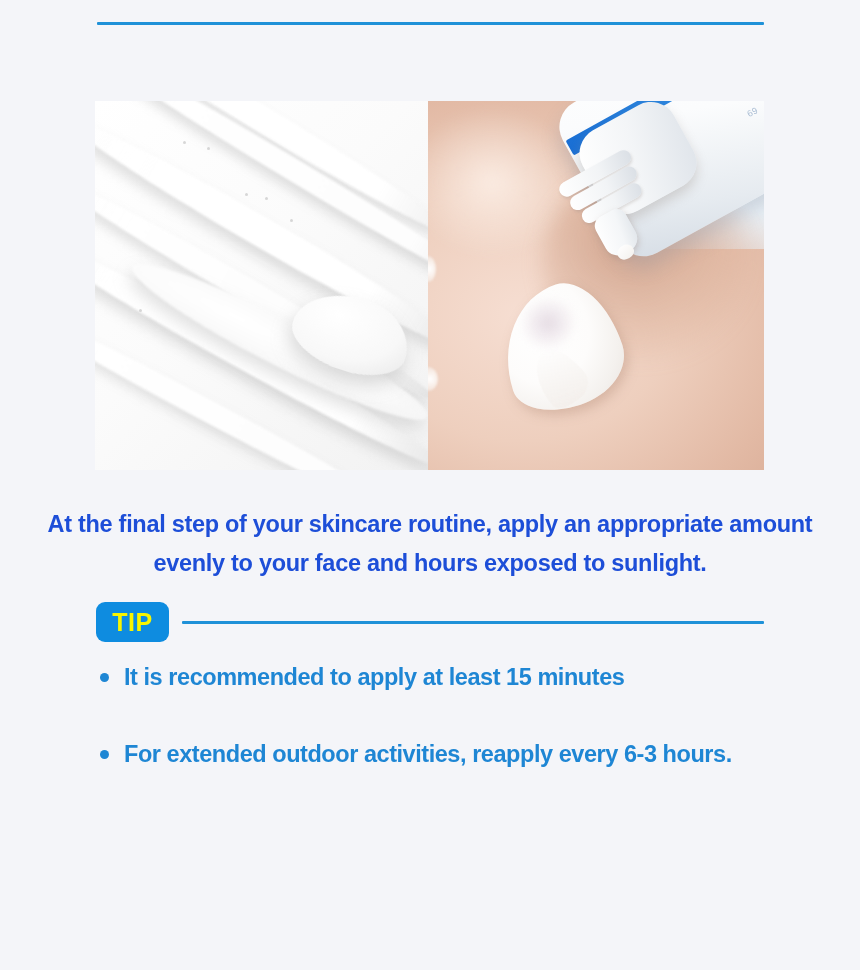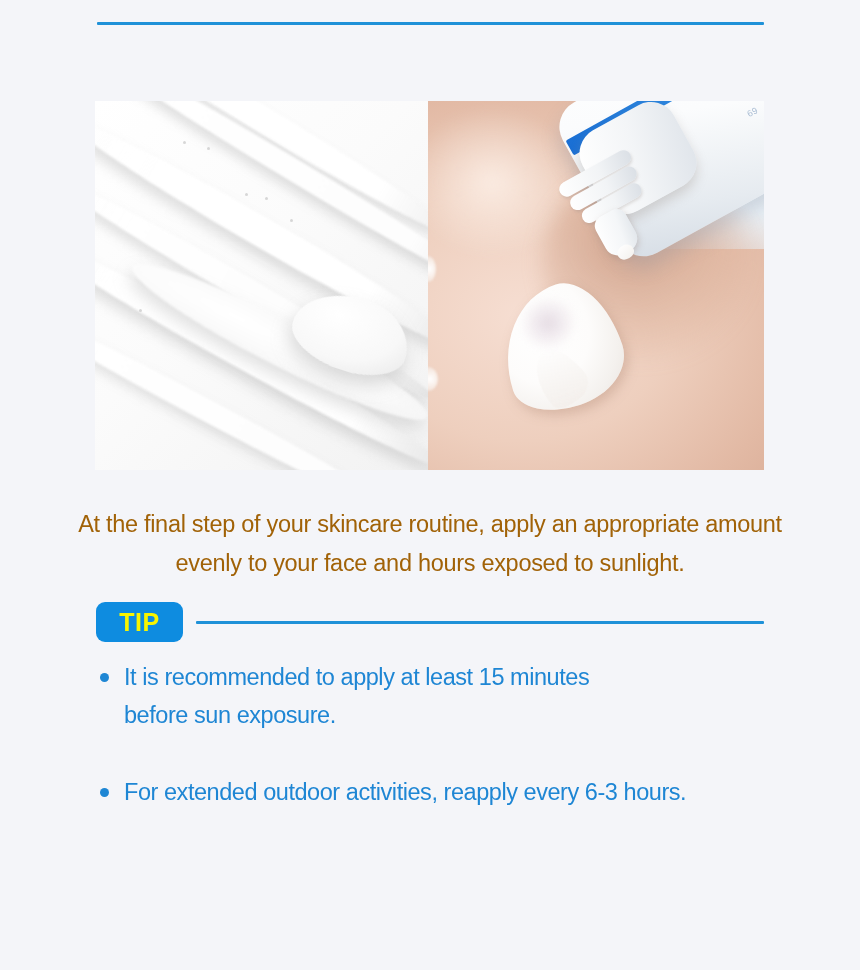--- a/index.html
+++ b/index.html
@@ -259,37 +259,38 @@
 
   
   .caption {
     position: absolute;
     left: 40px;
     top: 505px;
     width: 780px;
     text-align: center;
     font-size: 23.5px;
     line-height: 39px;
-    color: #a16207;
+    color: #1d4ed8;
     letter-spacing: -0.3px;
+    font-weight: bold;
   }
   .caption-line { display: block; }
 
   
   .tip-row {
     position: absolute;
     left: 96px;
     top: 602px;
     width: 668px;
     height: 40px;
     display: flex;
     align-items: center;
   }
   .tip-badge {
-    width: 87px;
+    width: 73px;
     height: 40px;
     border-radius: 9px;
     background: #0e8ce0;
     color: #f7f500;
     font-size: 25px;
     font-weight: bold;
     letter-spacing: .5px;
     display: flex;
     align-items: center;
     justify-content: center;
@@ -312,21 +313,21 @@
     margin: 0;
     padding: 0;
     list-style: none;
   }
   .tip-item {
     position: relative;
     padding-left: 28px;
     margin-bottom: 39px;
     color: #1e86d4;
     font-size: 23.5px;
-    font-weight: normal;
+    font-weight: bold;
     line-height: 38px;
     letter-spacing: -0.45px;
   }
   .tip-item:last-child { margin-bottom: 0; }
   .tip-bullet {
     position: absolute;
     left: 4px;
     top: 15px;
     width: 9px;
     height: 9px;
@@ -396,21 +397,20 @@
 
   <div class="tip-row">
     <div class="tip-badge">TIP</div>
     <div class="tip-rule"></div>
   </div>
 
   <ul class="tip-list">
     <li class="tip-item">
       <span class="tip-bullet"></span>
       <span class="tip-text-line">It is recommended to apply at least 15 minutes</span>
-      <span class="tip-text-line">before sun exposure.</span>
     </li>
     <li class="tip-item">
       <span class="tip-bullet"></span>
       <span class="tip-text-line">For extended outdoor activities, reapply every 6-3 hours.</span>
     </li>
   </ul>
 
 </div>
 
 </body></html>

